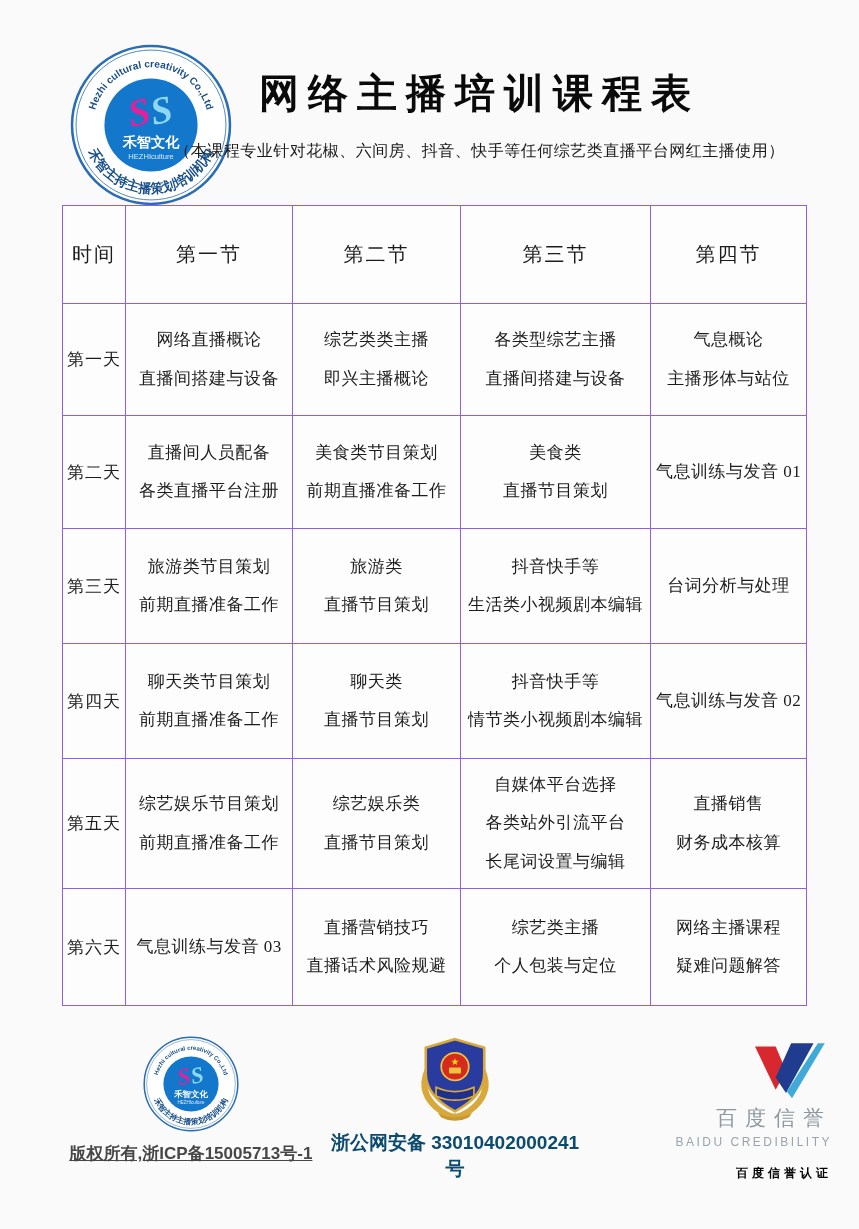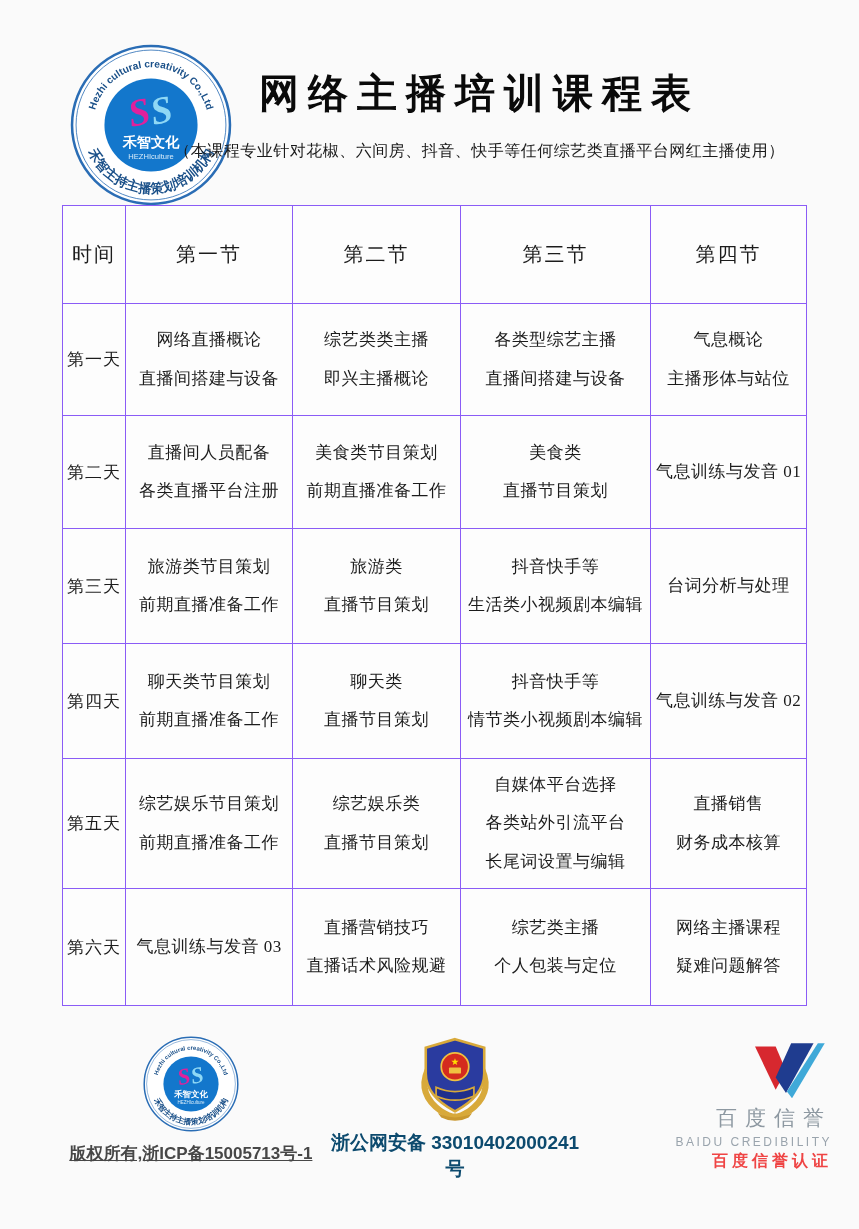--- a/index.html
+++ b/index.html
@@ -38,21 +38,21 @@
              font-size:17px;font-weight:700;color:#474747;text-decoration:underline;}
   .f-center{position:absolute;left:330px;top:1032px;width:250px;text-align:center;}
   .f-center .badge{width:86px;height:90px;display:inline-block;}
   .police-text{margin-top:4px;font-family:"Liberation Sans","DejaVu Sans",sans-serif;
                font-size:19px;font-weight:700;color:#0c4a6e;}
   .f-right{position:absolute;left:598px;top:1038px;width:234px;text-align:right;
            font-family:"Liberation Sans","DejaVu Sans",sans-serif;}
   .f-right .baiduv{width:92px;height:62px;display:inline-block;}
   .baidu-cn{font-size:21px;color:#8d98a1;letter-spacing:8px;padding-left:8px;margin-top:0px;}
   .baidu-en{font-size:12px;color:#9aa4ad;letter-spacing:2.5px;margin-top:3px;}
-  .baidu-cert{font-size:16px;color:#ef4444;letter-spacing:4px;padding-left:4px;margin-top:2px;font-weight:600;}
+  .baidu-cert{font-size:12px;color:#000000;letter-spacing:4px;padding-left:4px;margin-top:16px;font-weight:600;}
 </style>
 </head>
 <body>
 
 <div class="page">
 
   <div class="logo-top">
     <svg viewBox="0 0 160 160" width="162" height="162">
       <defs>
         <path id="t-arcTop" d="M 23,80 A 57,57 0 0 1 137,80" fill="none"></path>

